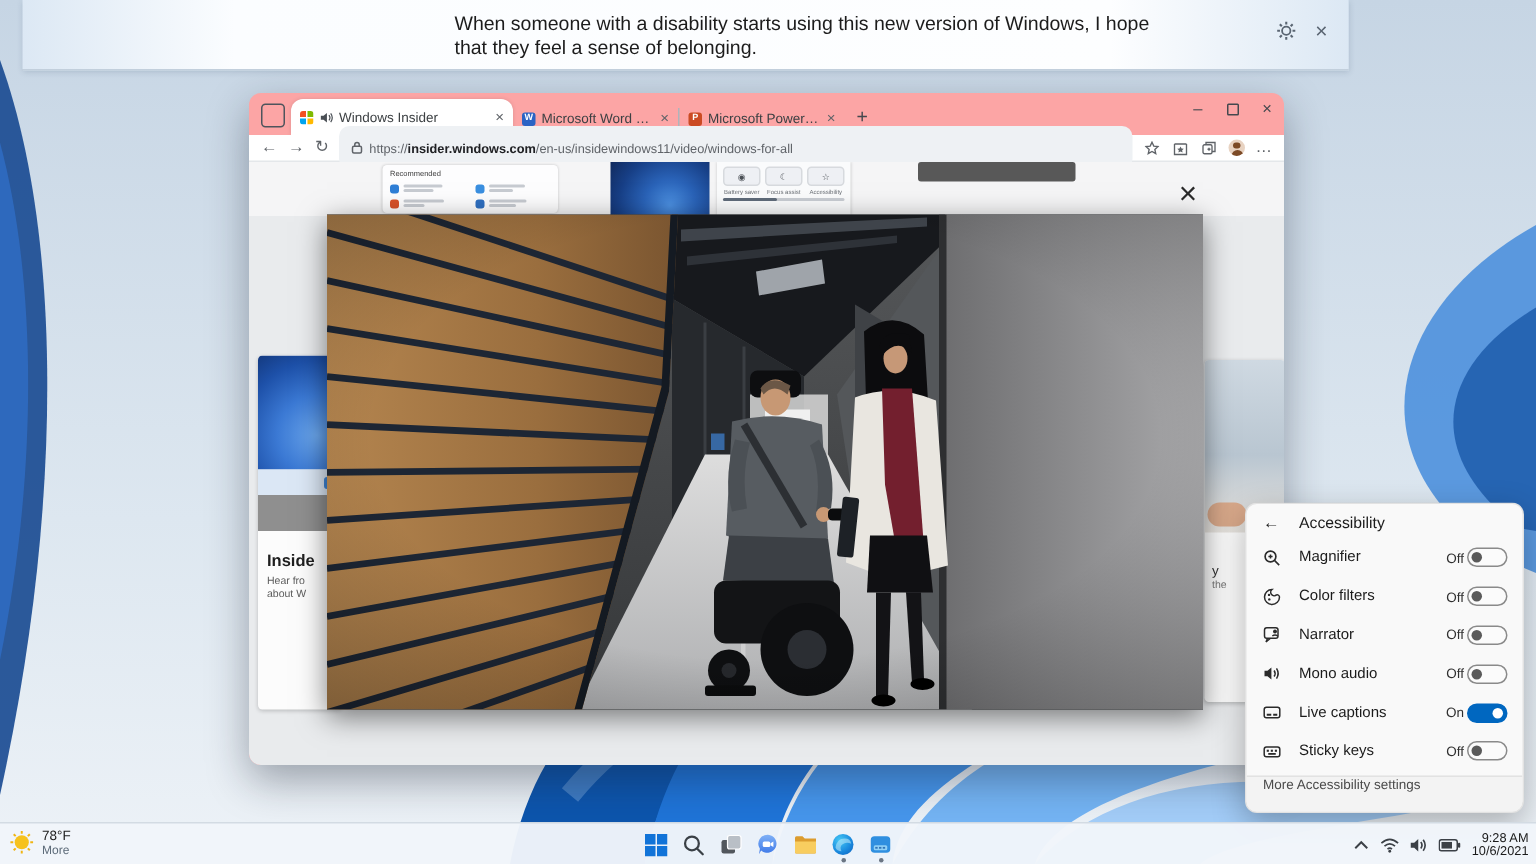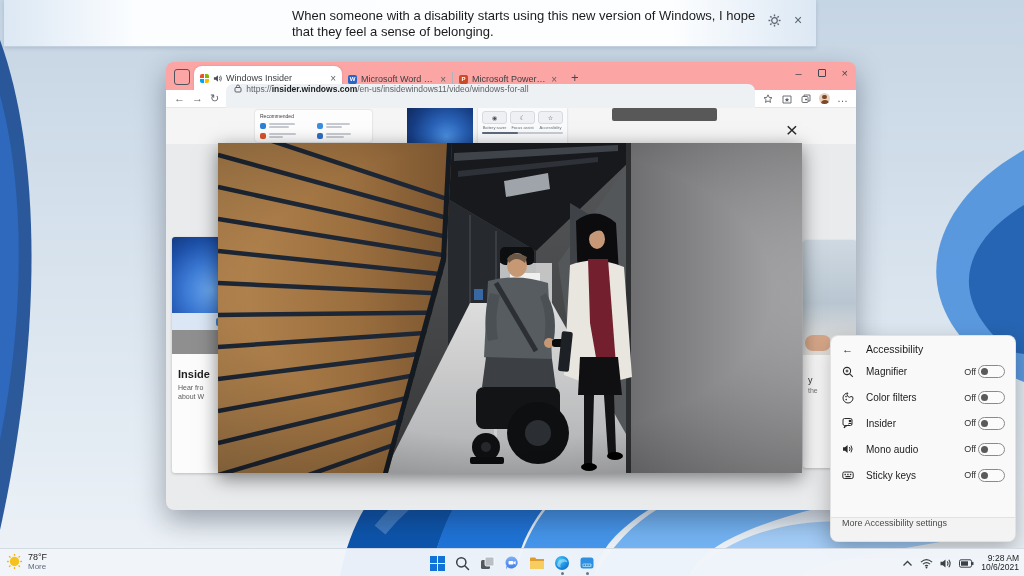--- a/index.html
+++ b/index.html
@@ -3,21 +3,21 @@
 <meta charset="utf-8">
 <style>
   * { margin:0; padding:0; box-sizing:border-box; }
   html,body { width:1024px; height:576px; overflow:hidden; font-family:"Liberation Sans",sans-serif; background:#dfe7ef; position:relative; }
   .abs { position:absolute; }
 
   
   #wallpaper { left:0; top:0; width:1024px; height:576px; }
 
   
-  #caption-bar { left:4px; top:0; width:812px; height:47px;
+  #caption-bar { left:15px; top:0; width:884px; height:47px;
     background:linear-gradient(90deg,#dce8f4 0%,#fbfdff 16%,#fdfeff 82%,#dce8f4 100%);
     border-bottom:1px solid #c2cfdc; box-shadow:0 1px 4px rgba(40,60,90,.18); z-index:70; }
   #caption-text { left:288px; top:8px; width:470px; font-size:13px; line-height:16px; color:#1c1c1c; }
   .capbtn { top:11px; width:18px; height:18px; display:flex; align-items:center; justify-content:center; color:#5a6572; font-size:13px; cursor:default; }
   #caption-gear { right:33px; } #caption-close { right:9px; font-size:14px; }
 
   
   #browser { left:166px; top:62px; width:690px; height:448px; border-radius:8px;
     background:#fca5a5; box-shadow:0 10px 28px rgba(20,30,45,.38); z-index:10; overflow:hidden; }
   #tabstrip { left:0; top:0; width:690px; height:28px; display:flex; align-items:flex-end; padding-left:6px; }
@@ -28,21 +28,21 @@
   .tab .tlabel { flex:1; overflow:hidden; white-space:nowrap; text-overflow:ellipsis; }
   .tab .tclose { color:#5f6368; font-size:10px; }
   .tabdiv { width:1px; height:12px; background:#aeb4bb; margin-bottom:6px; }
   #newtab { font-size:13px; color:#44484e; margin:0 0 5px 8px; }
   .favsq { width:9px; height:9px; border-radius:2px; color:#fff; font-size:6px; font-weight:bold; display:flex; align-items:center; justify-content:center; flex:none; }
   #winctl { right:8px; top:5px; display:flex; gap:16px; align-items:center; color:#44484e; font-size:11px; }
   #maxbox { width:8px; height:8px; border:1px solid #44484e; border-radius:1px; }
 
   #toolbar { left:0; top:28px; width:690px; height:18px; background:#fff; display:flex; align-items:center; padding:0 8px; gap:7px; border-bottom:1px solid #e4e7ea; }
   .navg { color:#5f6368; font-size:11px; line-height:1; }
-  #urlbar { flex:1; height:29px; background:#eef1f4; border-radius:7px; display:flex; gap:4px; padding:0 8px; font-size:8.5px; color:#5f6368; overflow:hidden; white-space:nowrap; }
+  #urlbar { flex:1; height:29px; background:#eef1f4; border-radius:7px; display:flex; align-items:center; gap:4px; padding:0 8px; font-size:8.5px; color:#5f6368; overflow:hidden; white-space:nowrap; }
   #urlbar b { color:#202124; }
   .tbicon { width:12px; height:12px; display:flex; align-items:center; justify-content:center; flex:none; }
   #avatar { width:11px; height:11px; border-radius:50%; background:#e8d3c2; overflow:hidden; position:relative; flex:none; }
   #avatar::before { content:""; position:absolute; left:3.2px; top:1.5px; width:4.5px; height:4.5px; border-radius:50%; background:#7c4a26; }
   #avatar::after { content:""; position:absolute; left:1.5px; top:6.5px; width:8px; height:6px; border-radius:4px 4px 0 0; background:#7c4a26; }
 
   
   #content { left:0; top:46px; width:690px; height:402px; background:#e9ebed; overflow:hidden; }
   #hero-strip { left:0; top:0; width:690px; height:36px; background:#f5f5f6; }
   #start-panel { left:89px; top:2px; width:117px; height:32px; background:#fdfdfe; border-radius:3px; box-shadow:0 0 2px rgba(0,0,0,.2); padding:3px 5px; }
@@ -438,41 +438,55 @@
 
   <div class="acc-row">
     <span class="acc-ic">
       <svg width="12" height="12" viewBox="0 0 12 12">
           <rect x="1" y="1.5" width="9" height="7" rx="1.5" fill="none" stroke="#2b2b2b" stroke-width="1"></rect>
           <path d="M3,8.5 L2,11 L5,8.5" fill="none" stroke="#2b2b2b" stroke-width="1"></path>
           <circle cx="8" cy="4" r="1.3" fill="#2b2b2b"></circle>
           <path d="M6.2,7 Q8,5.6 9.8,7" stroke="#2b2b2b" stroke-width="1" fill="none"></path>
         </svg>
     </span>
-    <span class="acc-label">Insider</span>
+    <span class="acc-label">Narrator</span>
     <span class="acc-state">Off</span>
     <span class="toggle">
         <span class="knob"></span>
       </span>
   </div>
 
   <div class="acc-row">
     <span class="acc-ic">
       <svg width="12" height="12" viewBox="0 0 12 12">
           <polygon points="1,4.2 3,4.2 5.6,2 5.6,10 3,7.8 1,7.8" fill="#2b2b2b"></polygon>
           <path d="M7.4,4 Q8.8,6 7.4,8 M9,2.6 Q11.2,6 9,9.4" stroke="#2b2b2b" stroke-width="1" fill="none"></path>
         </svg>
     </span>
     <span class="acc-label">Mono audio</span>
     <span class="acc-state">Off</span>
     <span class="toggle">
         <span class="knob"></span>
       </span>
   </div>
 
+  <div class="acc-row">
+    <span class="acc-ic">
+      <svg width="12" height="12" viewBox="0 0 12 12">
+          <rect x="0.8" y="2.5" width="10.4" height="7" rx="1.5" fill="none" stroke="#2b2b2b" stroke-width="1"></rect>
+          <line x1="2.5" y1="7.5" x2="5.5" y2="7.5" stroke="#2b2b2b" stroke-width="1.2"></line>
+          <line x1="6.8" y1="7.5" x2="9.5" y2="7.5" stroke="#2b2b2b" stroke-width="1.2"></line>
+        </svg>
+    </span>
+    <span class="acc-label">Live captions</span>
+    <span class="acc-state">On</span>
+    <span class="toggle on">
+        <span class="knob"></span>
+      </span>
+  </div>
 
   <div class="acc-row">
     <span class="acc-ic">
       <svg width="12" height="12" viewBox="0 0 12 12">
           <rect x="0.8" y="3" width="10.4" height="6.5" rx="1.5" fill="none" stroke="#2b2b2b" stroke-width="1"></rect>
           <rect x="2.5" y="4.8" width="1.4" height="1.4" fill="#2b2b2b"></rect>
           <rect x="5.2" y="4.8" width="1.4" height="1.4" fill="#2b2b2b"></rect>
           <rect x="7.9" y="4.8" width="1.4" height="1.4" fill="#2b2b2b"></rect>
           <rect x="3.5" y="7" width="5" height="1.2" fill="#2b2b2b"></rect>
         </svg>

